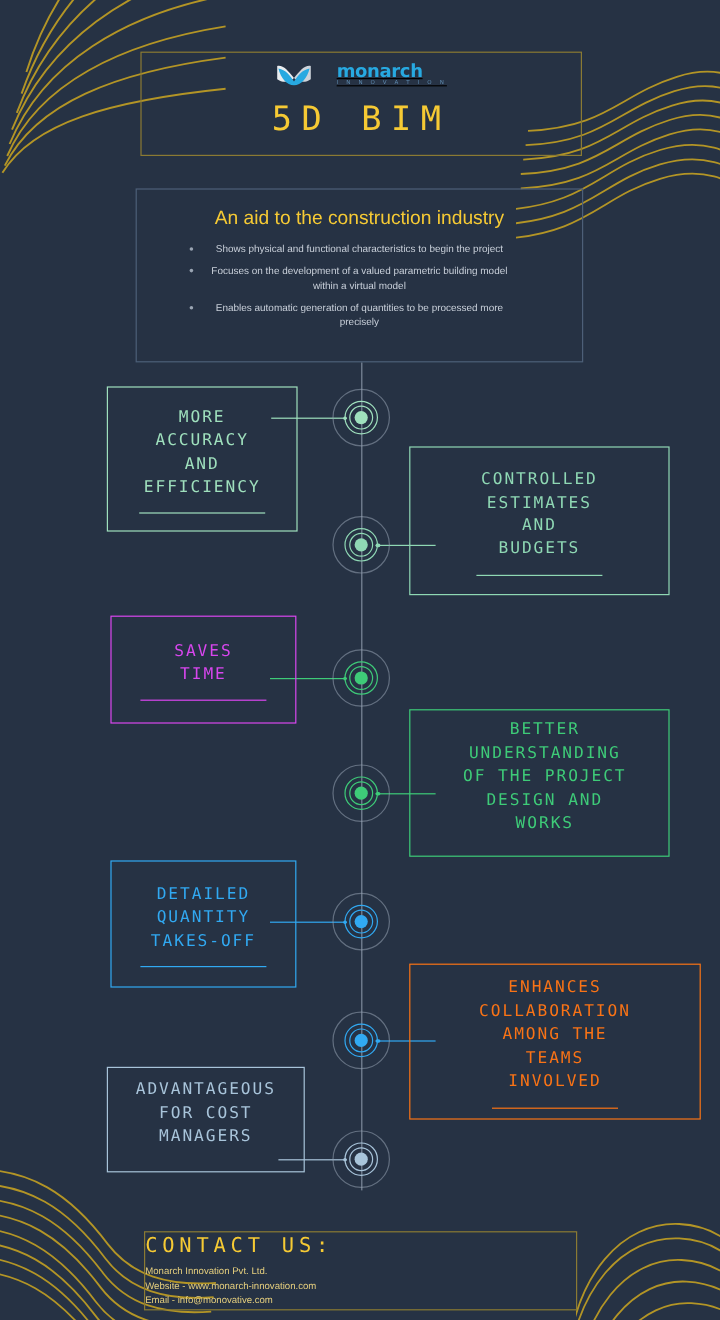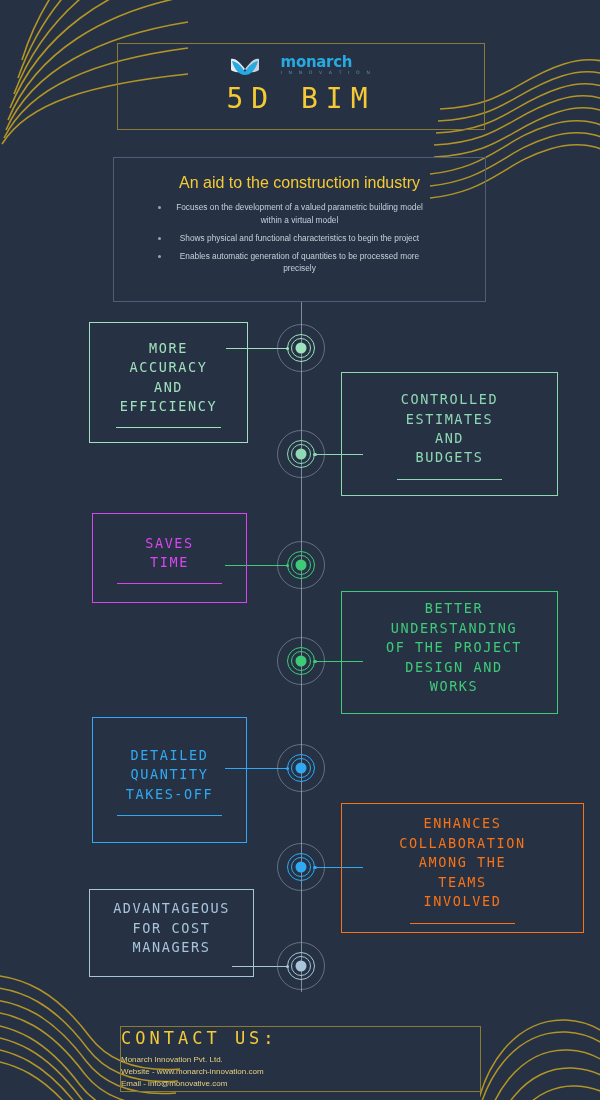--- a/index.html
+++ b/index.html
@@ -37,23 +37,24 @@
     z-index: 3;
     display: flex;
     flex-direction: column;
     align-items: center;
     justify-content: flex-start;
     padding-top: 8px;
   }
 
   .logo-row {
     display: flex;
-    align-items: flex-end;
+    align-items: flex-start;
     gap: 21px;
     height: 24px;
+    text-decoration: underline;
   }
   .logo-mark { width: 30px; height: 20px; display: block; }
   .logo-text-wrap {
     display: flex;
     flex-direction: column;
     align-items: flex-start;
     line-height: 1;
   }
   .logo-word {
     color: #27a9e1;
@@ -302,22 +303,22 @@
         <div class="logo-word">monarch</div>
         <div class="logo-sub">I N N O V A T I O N</div>
       </div>
     </div>
     <div class="title-main">5D BIM</div>
   </div>
 
   <div class="intro-box">
     <div class="intro-title">An aid to the construction industry</div>
     <ul class="intro-list">
+        <li class="intro-item"><span class="bullet"></span><span>Shows physical and functional characteristics to     begin the project</span></li>
         <li class="intro-item"><span class="bullet"></span><span>Focuses on the development of a valued parametric building model within a virtual model</span></li>
-        <li class="intro-item"><span class="bullet"></span><span>Shows physical and functional characteristics to     begin the project</span></li>
         <li class="intro-item"><span class="bullet"></span><span>Enables automatic generation of quantities to be     processed more precisely</span></li>
       </ul>
   </div>
 
   <div class="spine"></div>
   <div id="timeline-layer">
       <div class="card" style="left: 89px; top: 322px; width: 159px; height: 121px; color: rgb(159, 224, 189); align-items: center;">
         <div class="card-text">MORE<br>ACCURACY<br>AND<br>EFFICIENCY</div>
         <div class="card-rule"></div>
       </div>
@@ -354,21 +355,21 @@
         <div class="card-text">BETTER<br>UNDERSTANDING<br>OF THE PROJECT<br>DESIGN AND<br>WORKS</div>
         <div class="card-rule"></div>
       </div>
       <div class="connector to-right" style="color: rgb(62, 203, 120); top: 661px; left: 313px; width: 50px;"></div>
       <div class="node" style="top: 661px; color: rgb(62, 203, 120);">
         <div class="ring-outer"></div>
         <div class="ring-mid"></div>
         <div class="ring-in"></div>
         <div class="dot"></div>
       </div>
-      <div class="card" style="left: 92px; top: 717px; width: 155px; height: 126px; color: rgb(49, 169, 242);">
+      <div class="card" style="left: 92px; top: 717px; width: 155px; height: 106px; color: rgb(49, 169, 242);">
         <div class="card-text">DETAILED<br>QUANTITY<br>TAKES-OFF</div>
         <div class="card-rule"></div>
       </div>
       <div class="connector to-left" style="color: rgb(49, 169, 242); top: 768px; left: 225px; width: 64px;"></div>
       <div class="node" style="top: 768px; color: rgb(49, 169, 242);">
         <div class="ring-outer"></div>
         <div class="ring-mid"></div>
         <div class="ring-in"></div>
         <div class="dot"></div>
       </div>

